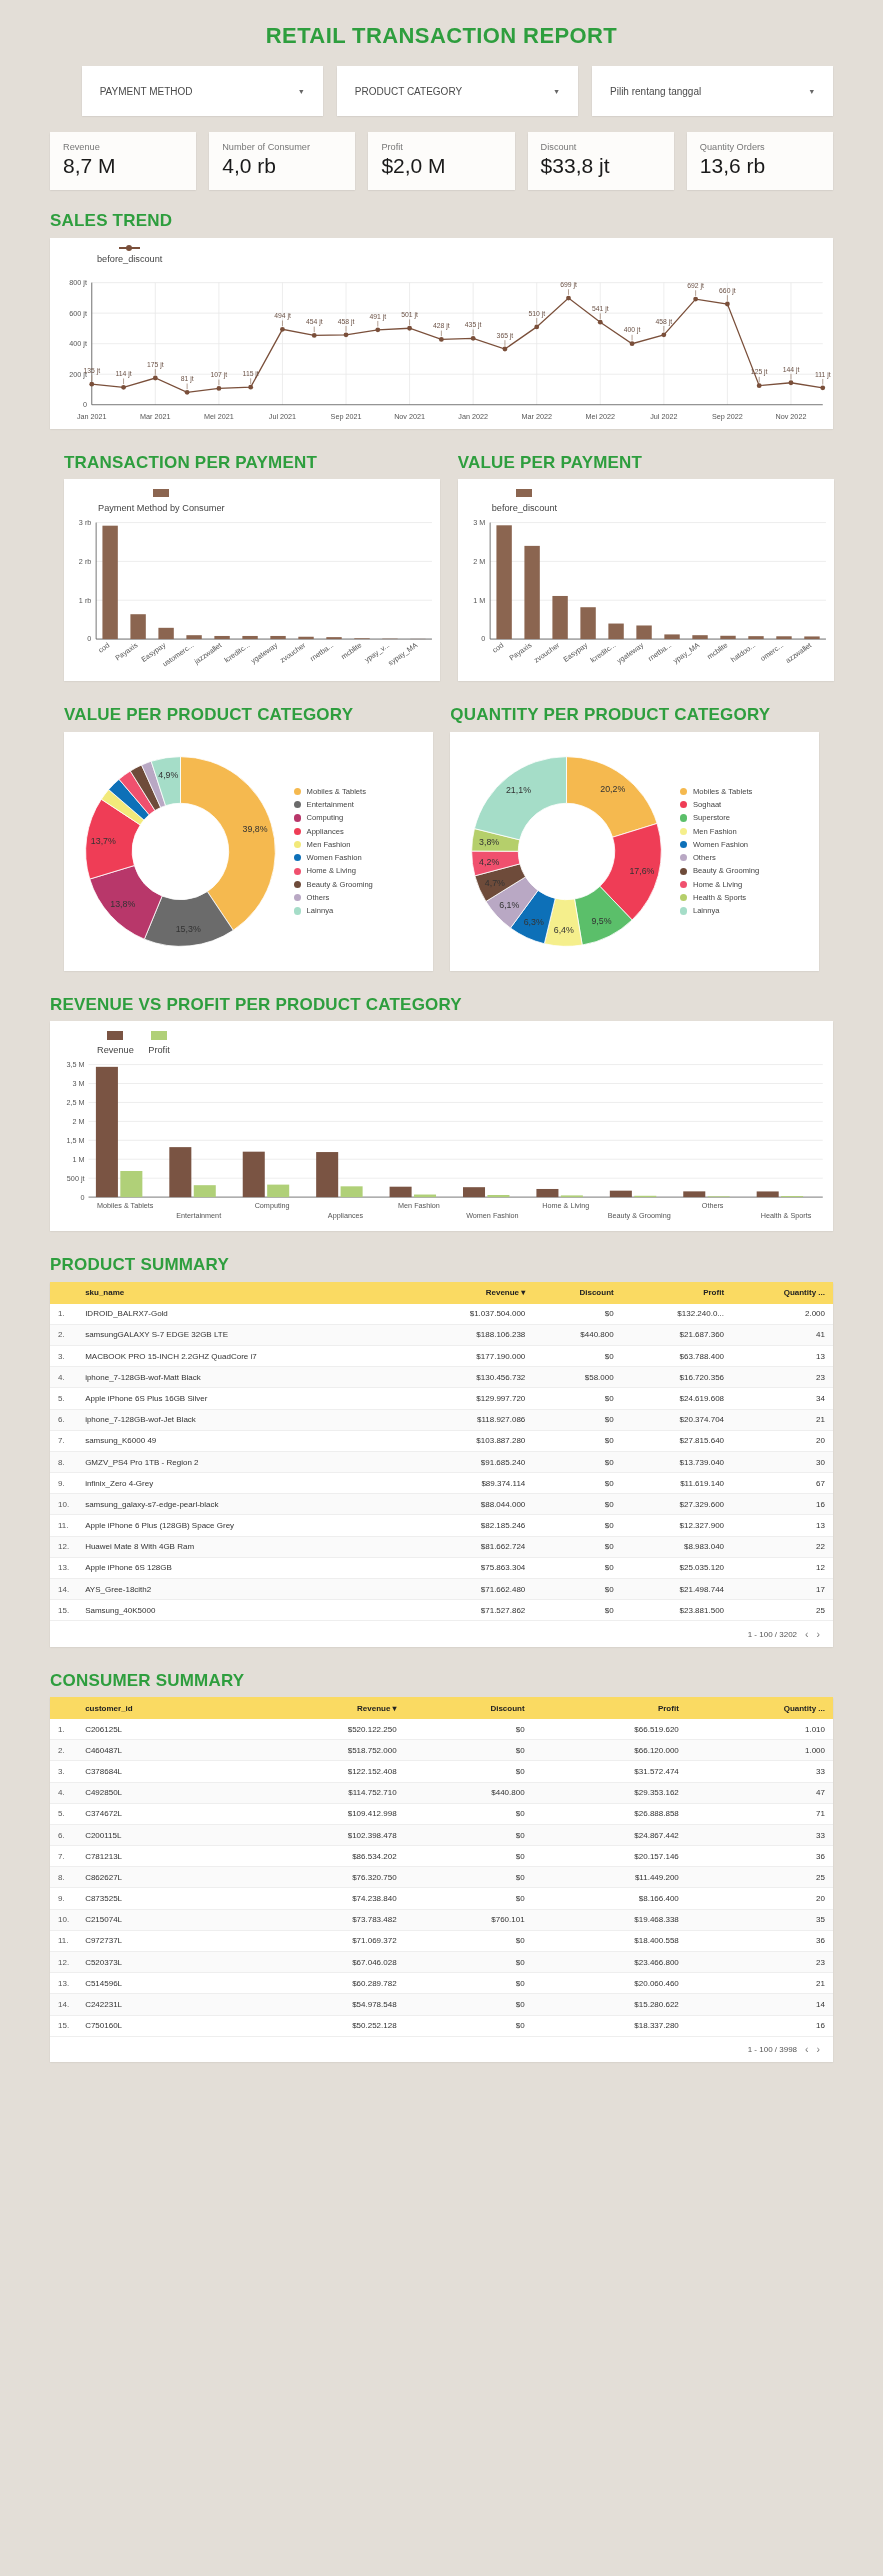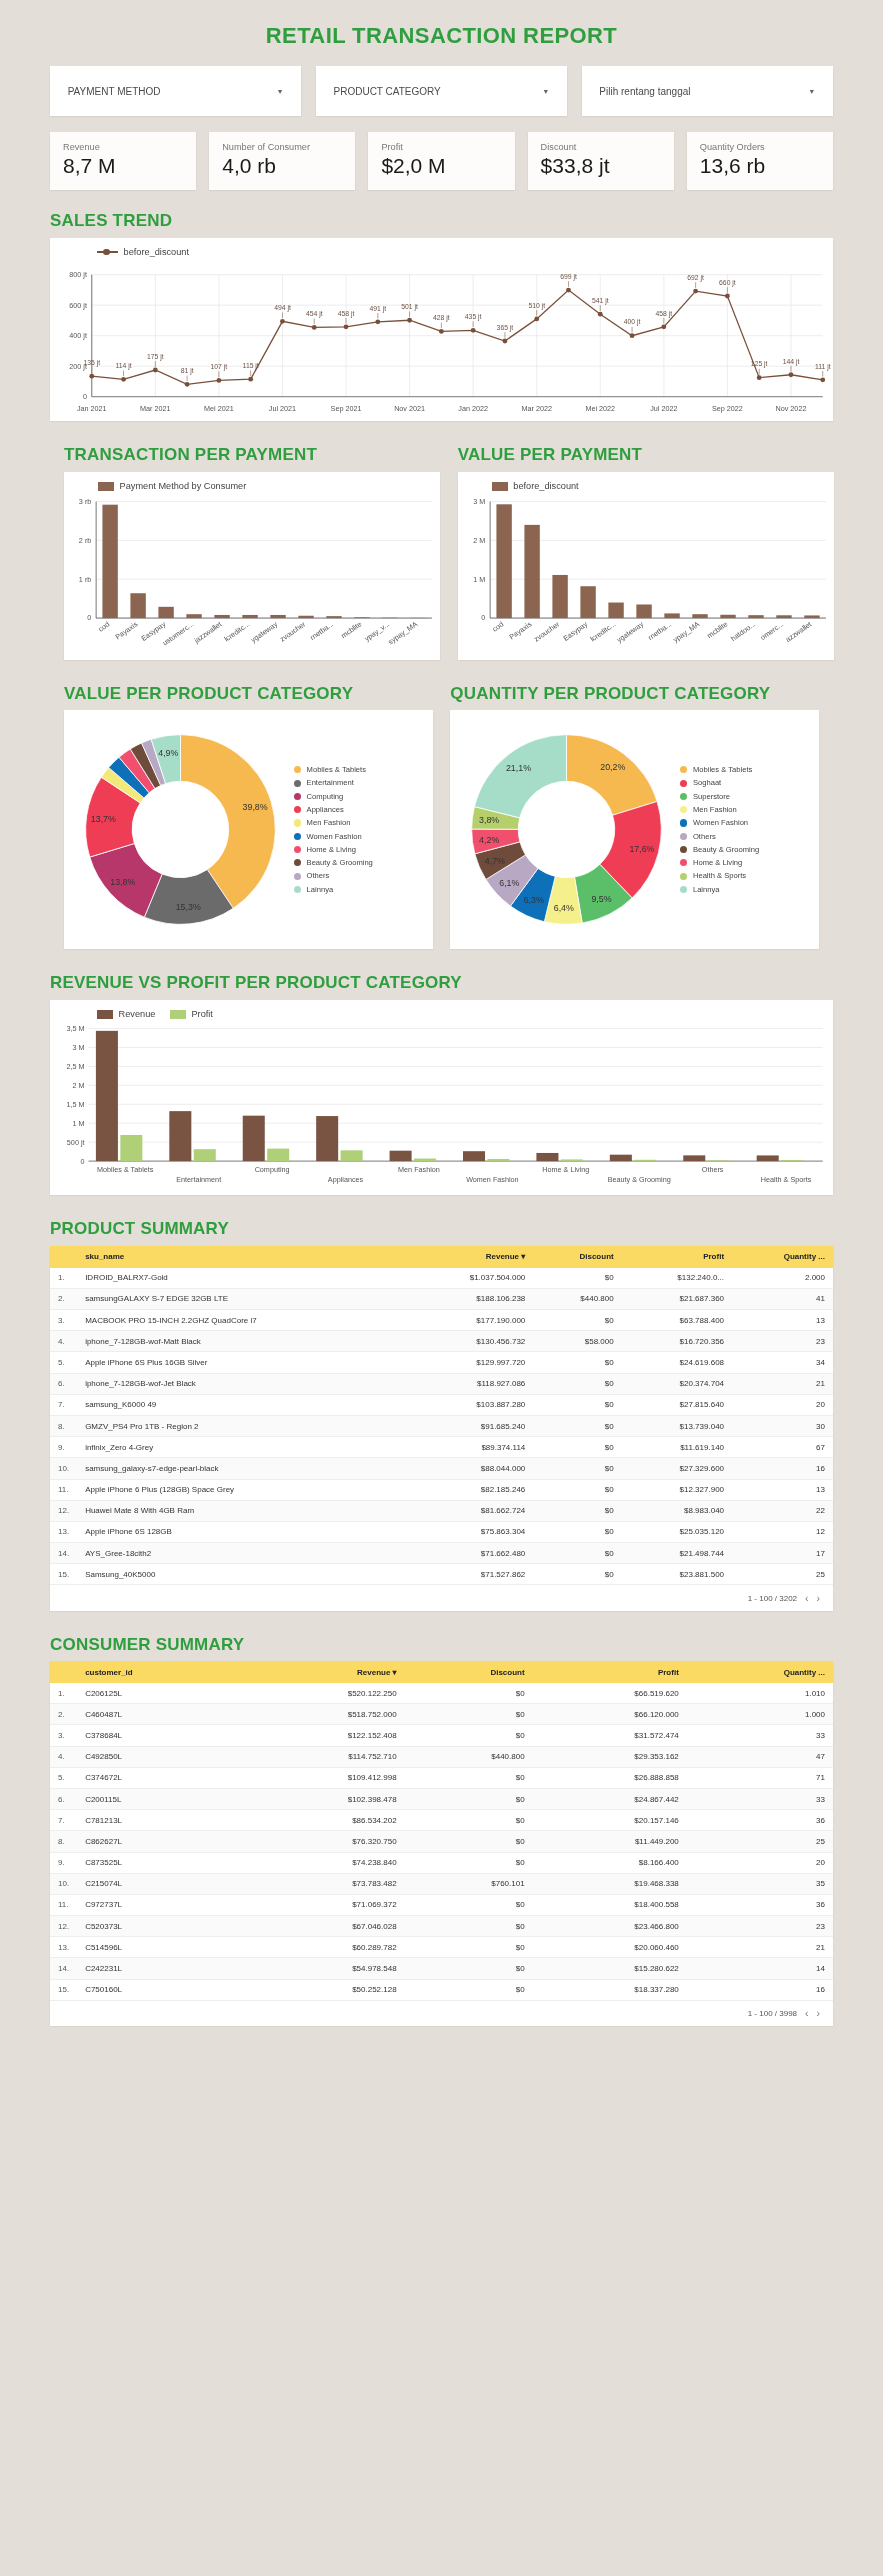--- a/index.html
+++ b/index.html
@@ -12,21 +12,21 @@
   }
   .page-title {
     text-align: center;
     color: #2e9e3e;
     font-size: 22px;
     font-weight: bold;
     letter-spacing: 0.4px;
     padding: 22.5px 0 17.7px;
   }
   
-  .filters { display: flex; gap: 14.5px; padding: 0 50px 16px; }
+  .filters { display: flex; gap: 14.5px; padding: 0 50px 16px; margin-left: 32px; }
   .filter {
     flex: 1; background: #fff; height: 50px;
     display: flex; align-items: center; justify-content: space-between;
     padding: 0 17.7px; font-size: 10px; color: #4a4a4a;
     box-shadow: 0 0.8px 1.6px rgba(0,0,0,.12);
   }
   .caret { font-size: 7.2px; color: #666; }
   
   .kpis { display: flex; gap: 13px; padding: 0 50px 21px; }
   .kpi {
@@ -41,21 +41,21 @@
     letter-spacing: 0.2px; padding: 0 50px 6.4px;
   }
   .panel { background: #fff; margin: 0 50px; box-shadow: 0 0.8px 1.6px rgba(0,0,0,.10); }
   .row2 { display: flex; gap: 17.7px; padding: 0 64px; }
   .row2 > .col { flex: 1; }
   .row2 .sec-title { padding-left: 0; padding-right: 0; }
   .row2 .panel { margin: 0; }
   .gap { height: 24px; }
   
   .legend { display: flex; align-items: center; gap: 14.5px; padding: 9.6px 0 3.2px 47px; font-size: 9.2px; color: #444; }
-  .legend-item { display: flex; align-items: center; gap: 5.6px; }
+  .legend-item { display: flex; align-items: center; gap: 5.6px; flex-direction: column; }
   .swatch { width: 16px; height: 8.8px; display: inline-block; }
   .line-swatch { width: 21px; height: 1.6px; background: #7a4f3a; position: relative; }
   .line-swatch::after {
     content: ''; position: absolute; left: 6.4px; top: -2.4px;
     width: 6.4px; height: 6.4px; border-radius: 50%; background: #7a4f3a;
   }
   
   svg { display: block; }
   .axis-label { font-size: 9px; fill: #555; font-family: "Liberation Sans", sans-serif; }
   .dlabel { font-size: 8.5px; fill: #6b5246; font-family: "Liberation Sans", sans-serif; }

